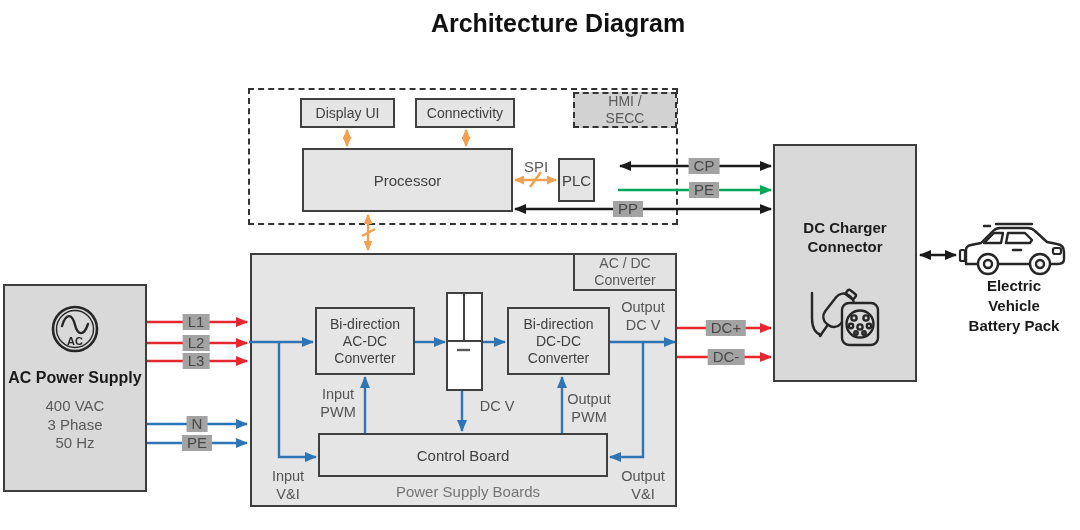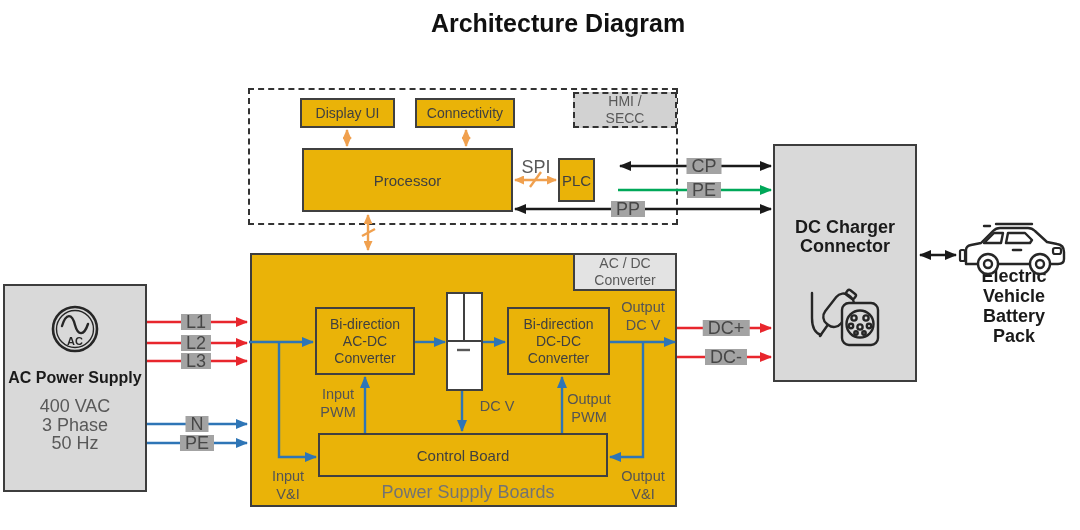--- a/index.html
+++ b/index.html
@@ -4,27 +4,27 @@
 <style>
   :root{
     --c-red:#e8262d; --c-blue:#2e75b6; --c-orange:#f0a04e; --c-green:#00a859;
     --c-black:#1a1a1a; --c-gray_fill:#d9d9d9; --c-border:#404040;
   }
   html,body{margin:0;padding:0;background:#fff;}
   #canvas{position:relative;width:1080px;height:530px;background:#ffffff;overflow:hidden;
           font-family:"Liberation Sans",sans-serif;padding-left:36px;}
   .title{position:absolute;top:9px;left:0;width:100%;text-align:center;
          font-size:25px;font-weight:bold;color:#111;}
-  .box{position:absolute;border:2px solid var(--c-border,#404040);background:#eab308;
+  .box{position:absolute;border:2px solid var(--c-border,#404040);background:#e5e5e5;
        display:flex;align-items:center;justify-content:center;text-align:center;
        color:#404040;font-size:14px;line-height:17px;white-space:pre-line;box-sizing:border-box;}
   .gray{background:var(--c-gray_fill,#d9d9d9);}
   .dashed{border-style:dashed;border-width:2.5px;border-color:#333;background:transparent;}
   .thick{border-width:2.5px;border-color:#3d3d3d;}
-  .lbl{position:absolute;transform:translate(-50%,-50%);font-size:18px;color:#474747;
+  .lbl{position:absolute;transform:translate(-50%,-50%);font-size:15px;color:#474747;
        white-space:pre-line;text-align:center;line-height:18px;}
   .wbg{background:#a3a3a3;padding:0 5px;line-height:16px;}
   .ilbl{font-size:14.5px;color:#545454;}
   .boldlbl{font-weight:bold;color:#1a1a1a;}
   svg#wires{position:absolute;left:0;top:0;pointer-events:none;}
   .st-red{stroke:var(--c-red,#e8262d);} .mk-red{fill:var(--c-red,#e8262d);}
   .st-blue{stroke:var(--c-blue,#2e75b6);} .mk-blue{fill:var(--c-blue,#2e75b6);}
   .st-blk{stroke:var(--c-black,#1a1a1a);} .mk-blk{fill:var(--c-black,#1a1a1a);}
   .st-grn{stroke:var(--c-green,#00a859);} .mk-grn{fill:var(--c-green,#00a859);}
   .st-org{stroke:var(--c-orange,#f0a04e);} .mk-org{fill:var(--c-orange,#f0a04e);}

